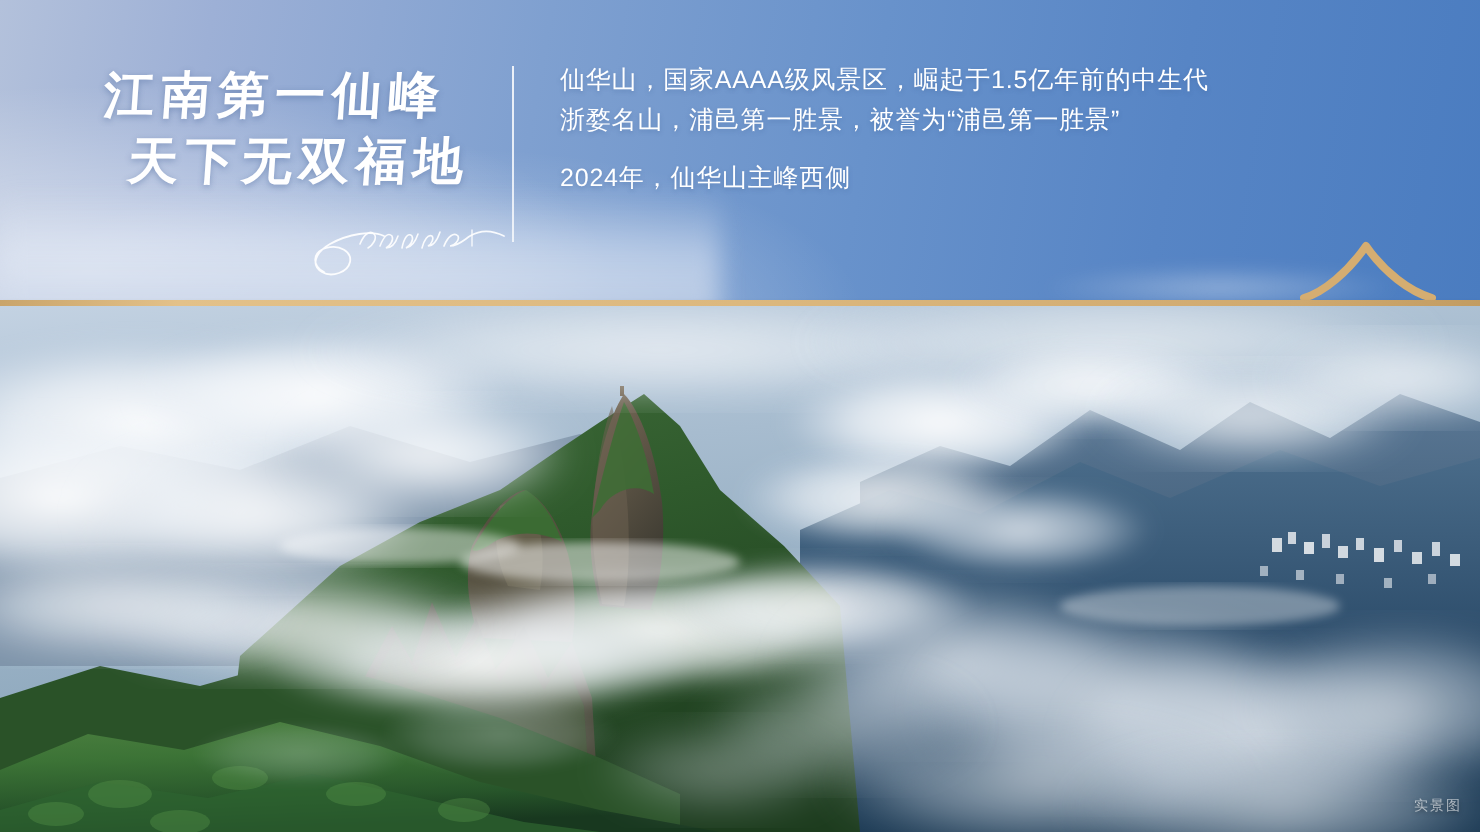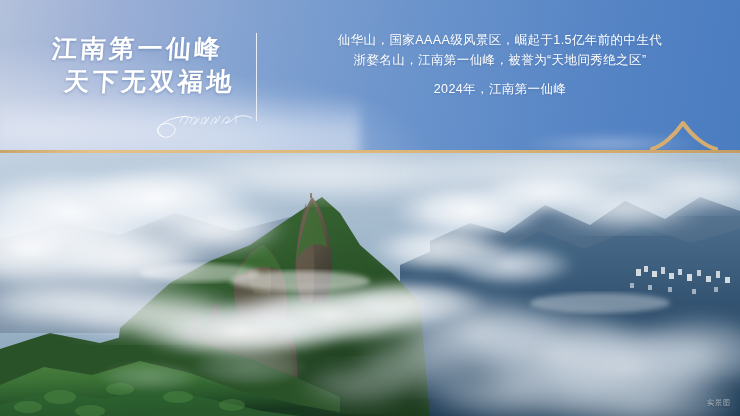--- a/index.html
+++ b/index.html
@@ -53,21 +53,21 @@
   .signature svg{display:block;overflow:visible;}
 
   
   .divider{
     position:absolute;left:256px;top:33px;
     width:1px;height:88px;
     background:linear-gradient(180deg, rgba(255,255,255,.85), rgba(255,255,255,.75));
   }
 
   
-  .copy{position:absolute;left:280px;top:30px;width:440px;text-align:center;}
+  .copy{position:absolute;left:280px;top:30px;width:440px;}
   .copy p{
     margin:0;
     color:#ffffff;
     font-size:12.5px;
     line-height:20px;
     letter-spacing:.4px;
     text-shadow:0 1px 2px rgba(60,95,150,.35);
     white-space:nowrap;
   }
   .copy p.gap{margin-top:9px;}
@@ -121,22 +121,22 @@
       <path d="M59 18 C60 14 62 11 64 12 C65 13 64 16 62 17 C65 17 67 13 68 10" stroke="#ffffff" stroke-width="0.8" stroke-linecap="round" fill="none" opacity="0.9"></path>
       <path d="M70 17 C72 12 75 10 77 12 C78 14 75 17 73 17 C77 17 80 14 83 12 C88 9 94 9 100 12" stroke="#ffffff" stroke-width="0.85" stroke-linecap="round" fill="none" opacity="0.9"></path>
       <path d="M84 9 L84 17" stroke="#ffffff" stroke-width="0.7" stroke-linecap="round" opacity="0.85"></path>
     </svg>
   </div>
 
   <div class="divider"></div>
 
   <div class="copy">
     <p>仙华山，国家AAAA级风景区，崛起于1.5亿年前的中生代</p>
-    <p>浙婺名山，江南第一仙峰，被誉为“天地间秀绝之区”</p>
-    <p class="gap">2024年，江南第一仙峰</p>
+    <p>浙婺名山，浦邑第一胜景，被誉为“浦邑第一胜景”</p>
+    <p class="gap">2024年，仙华山主峰西侧</p>
   </div>
 
   <div class="chevron">
     <svg width="68" height="34" viewBox="0 0 68 34" fill="none">
       <path d="M2 31 C12 28 24 18 33 5 C42 18 55 28 66 31" stroke="#d5ad71" stroke-width="4" stroke-linecap="round" stroke-linejoin="round" fill="none"></path>
     </svg>
   </div>
   <div class="gold-rule"></div>
 
   <div class="photo">

